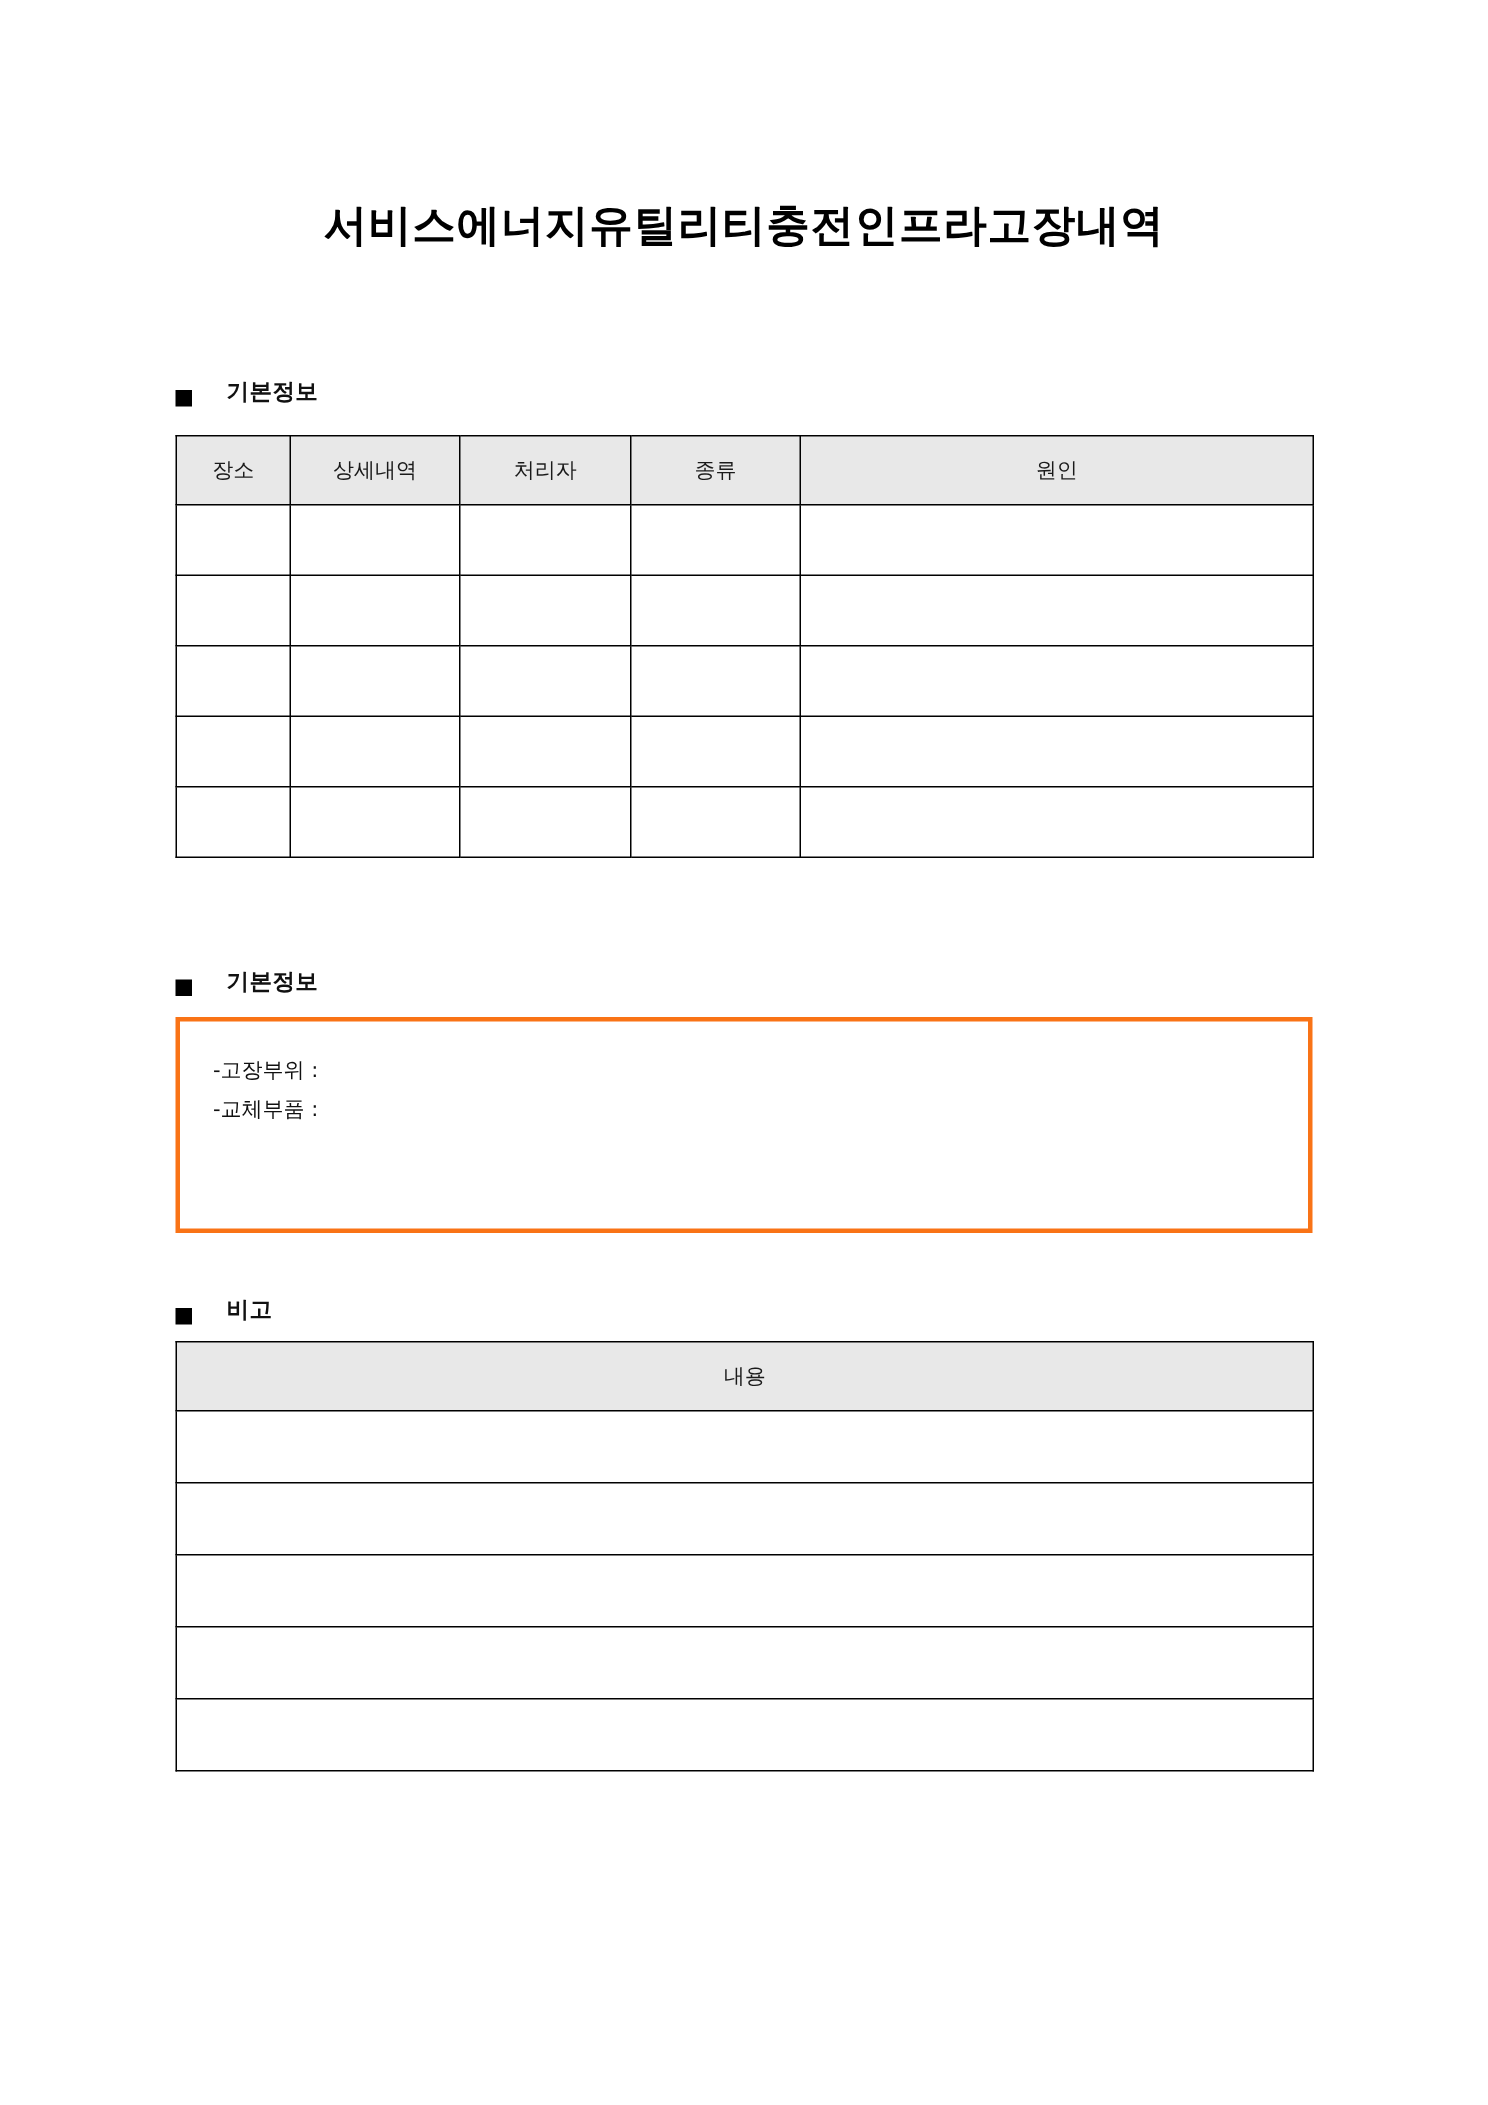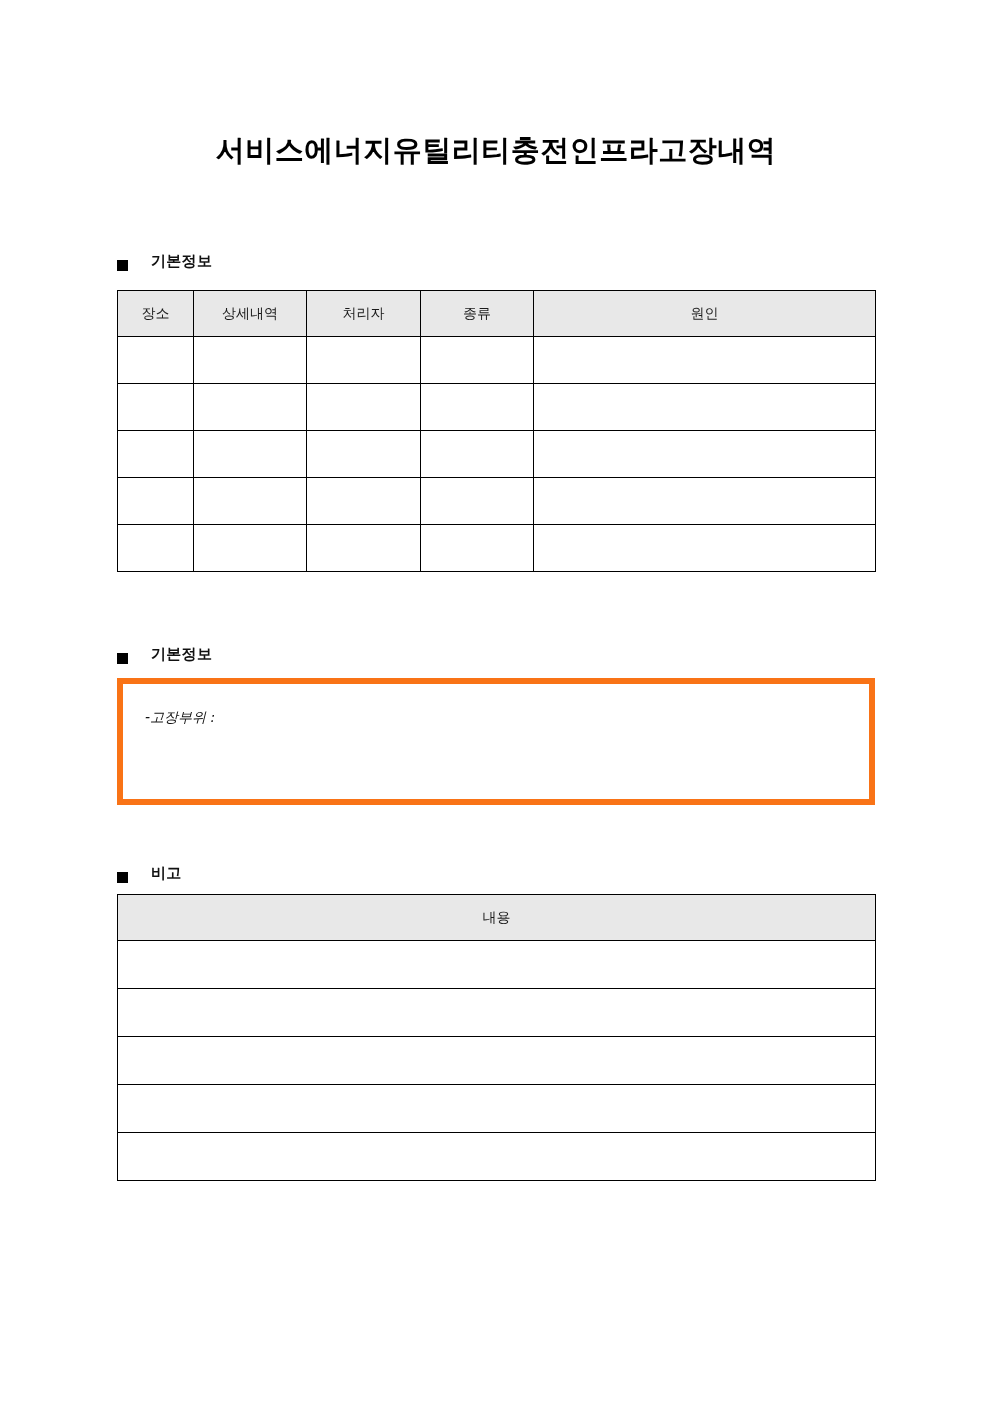--- a/index.html
+++ b/index.html
@@ -106,26 +106,25 @@
   #table-basic col.c-worker { width: 114px; }
   #table-basic col.c-type   { width: 113px; }
   #table-basic col.c-cause  { width: 342px; }
 
   
   #detail-box {
     position: absolute;
     left: 117px;
     top: 678px;
     width: 758px;
-    height: 127px;
+    height: 144px;
     box-sizing: border-box;
-    border: 6px solid #f97316;
+    border: 3px solid #f97316;
     background: #ffffff;
     padding: 26px 0 0 22px;
-    font-style: italic;
   }
   .detail-line {
     font-size: 14px;
     color: #111111;
     line-height: 1;
     margin-bottom: 12px;
     white-space: pre;
   }
 
   
@@ -205,20 +204,21 @@
     </tbody>
   </table>
 
   <div class="section-heading" id="heading-detail">
     <span class="bullet-square"></span>
     <span class="heading-text">기본정보</span>
   </div>
 
   <div id="detail-box">
     <div class="detail-line">-고장부위 :</div>
+    <div class="detail-line">-교체부품 :</div>
   </div>
 
   <div class="section-heading" id="heading-remark">
     <span class="bullet-square"></span>
     <span class="heading-text">비고</span>
   </div>
 
   <table class="form-table" id="table-remark">
     <colgroup>
         <col class="c-content">

